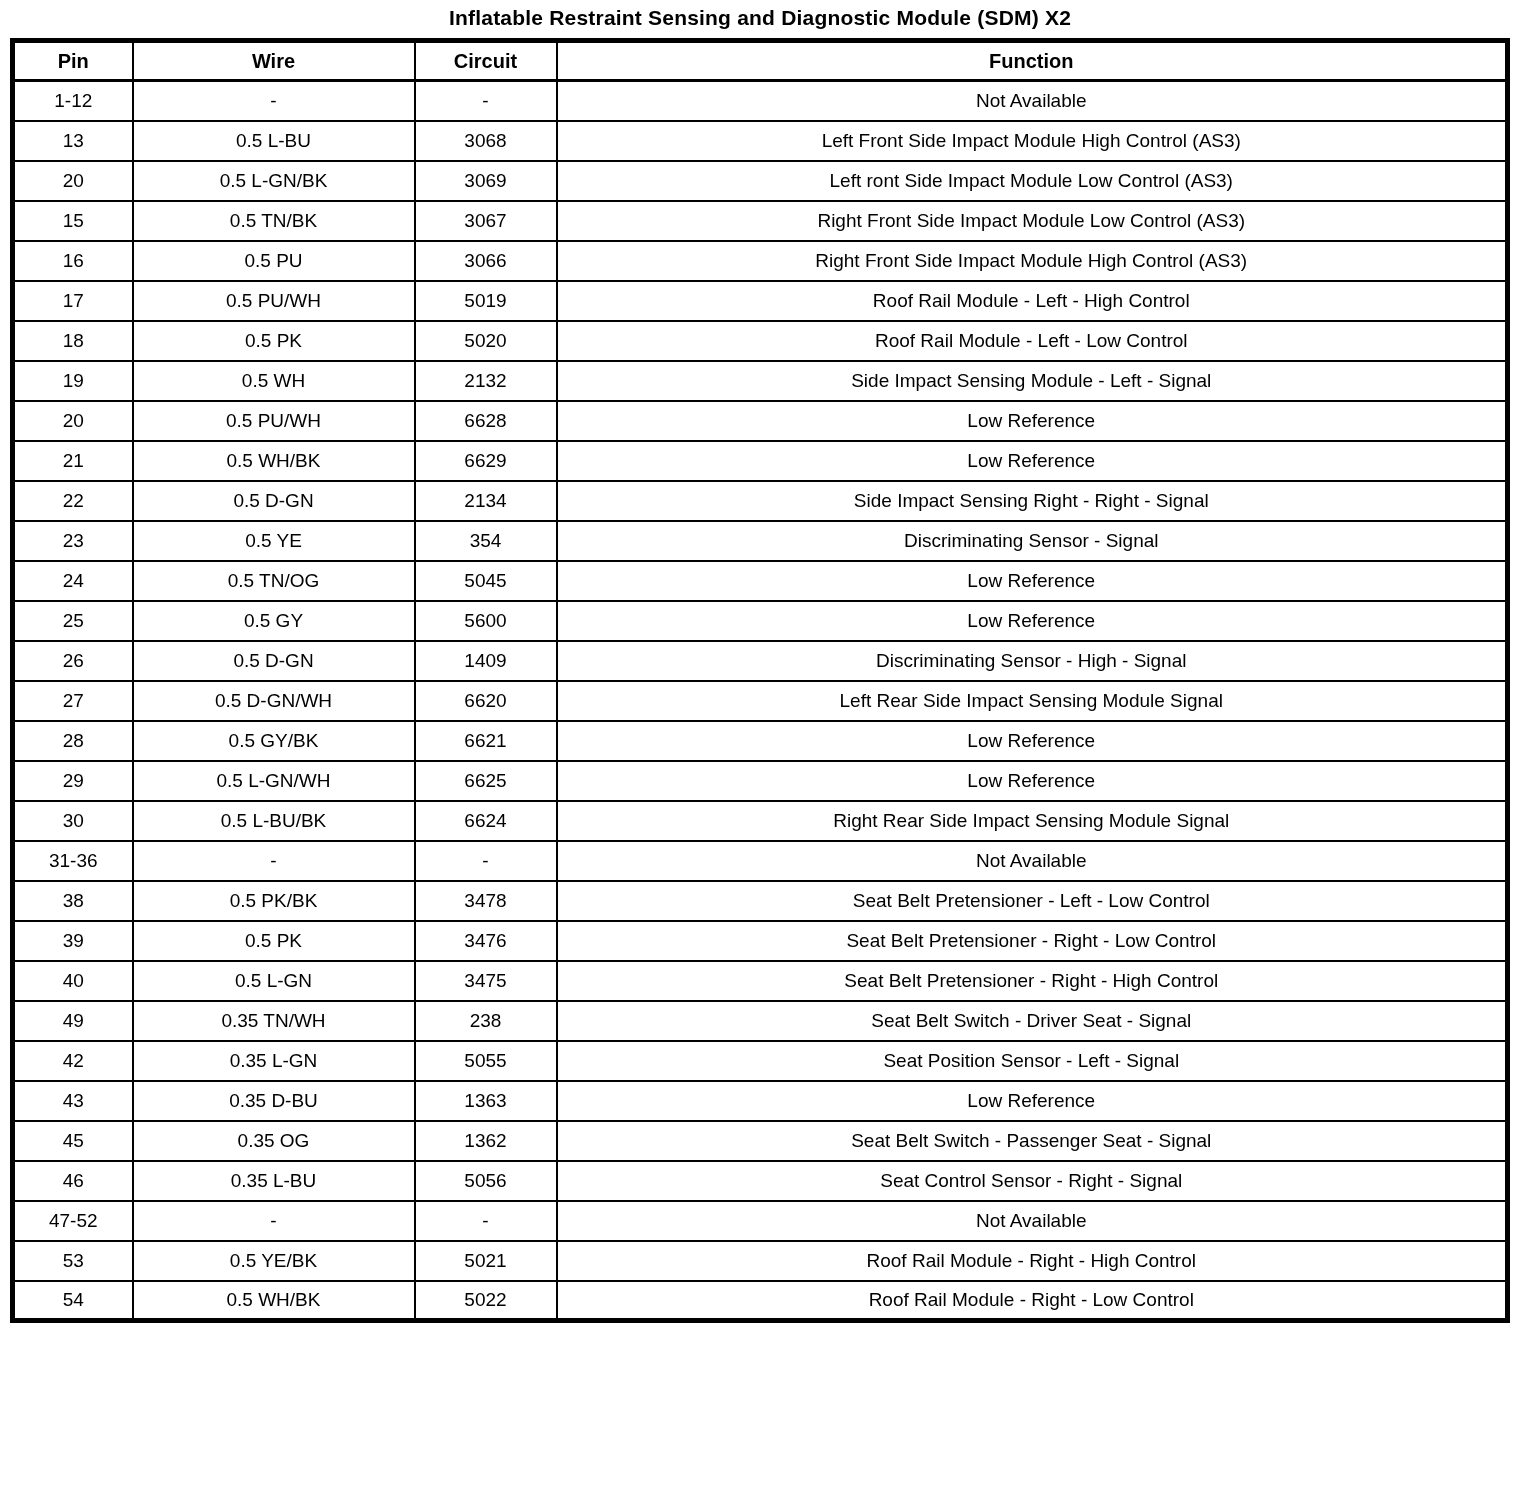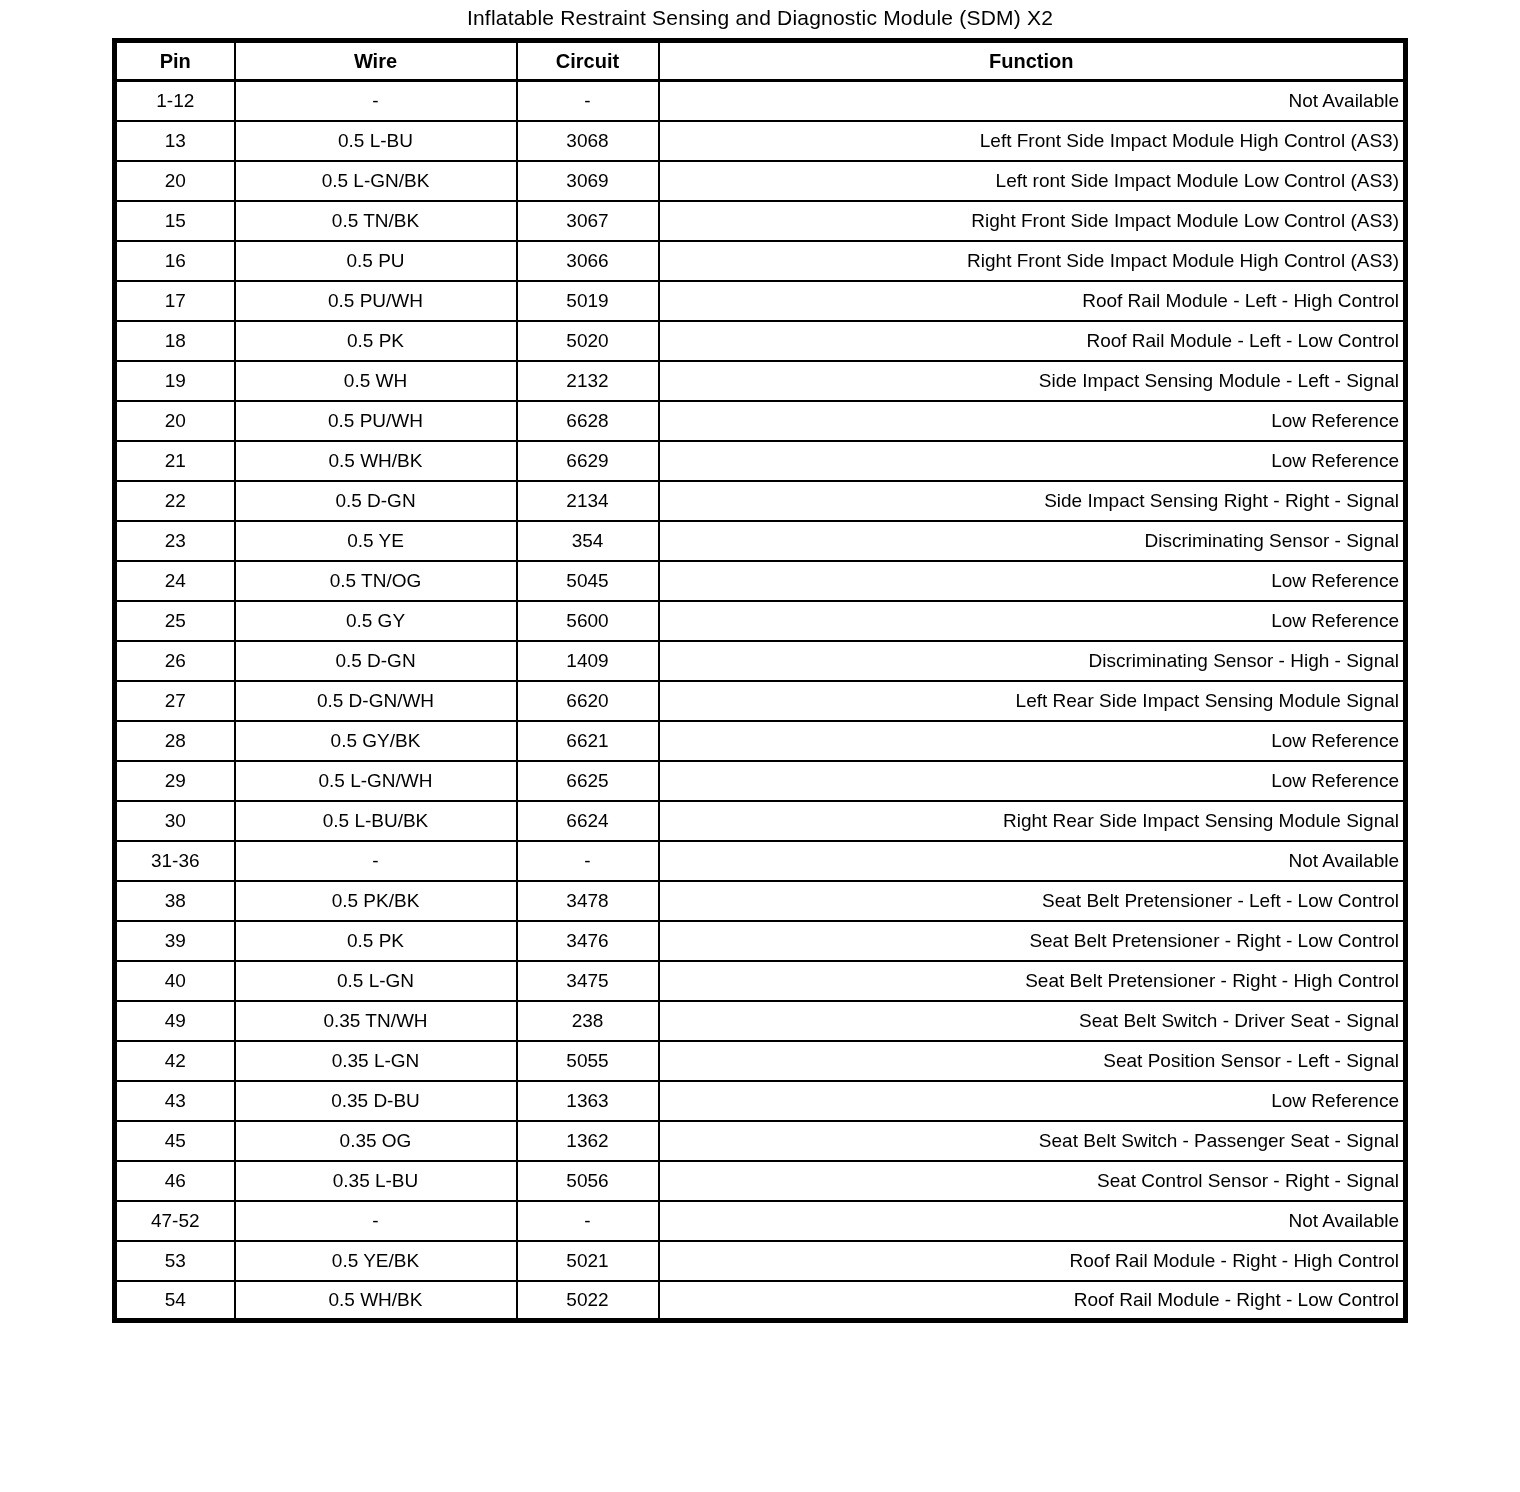--- a/index.html
+++ b/index.html
@@ -11,30 +11,30 @@
     font-family: "Liberation Sans", sans-serif;
   }
   .page {
     width: 1520px;
     height: 1492px;
     background: #ffffff;
     overflow: hidden;
   }
   .doc-title {
     text-align: center;
-    font-weight: normal;
+    font-weight: bold;
     font-size: 21px;
     line-height: 24px;
     padding: 6px 0 8px 0;
     letter-spacing: 0.2px;
   }
   table.pinout {
     border-collapse: collapse;
     table-layout: fixed;
-    width: 1296px;
+    width: 1500px;
     margin: 0 auto;
     border: 5px solid #000000;
   }
   col.col-pin      { width: 120px; }
   col.col-wire     { width: 282px; }
   col.col-circuit  { width: 142px; }
   col.col-function { width: auto;  }
   table.pinout th,
   table.pinout td {
     border: 2px solid #000000;
@@ -46,21 +46,21 @@
     overflow: hidden;
     white-space: nowrap;
   }
   table.pinout th {
     font-weight: bold;
     font-size: 20px;
     text-align: center;
     border-bottom: 3px solid #000000;
   }
   td.c-pin, td.c-wire, td.c-circuit { text-align: center; }
-  td.c-function { text-align: right; padding-left: 7px; margin-top: 12px; }
+  td.c-function { text-align: center; padding-left: 7px; margin-top: 12px; }
 </style>
 </head>
 <body>
 
 <div class="page">
 
   <div class="doc-title">Inflatable Restraint Sensing and Diagnostic Module (SDM) X2</div>
 
   <table class="pinout">
     <colgroup>

